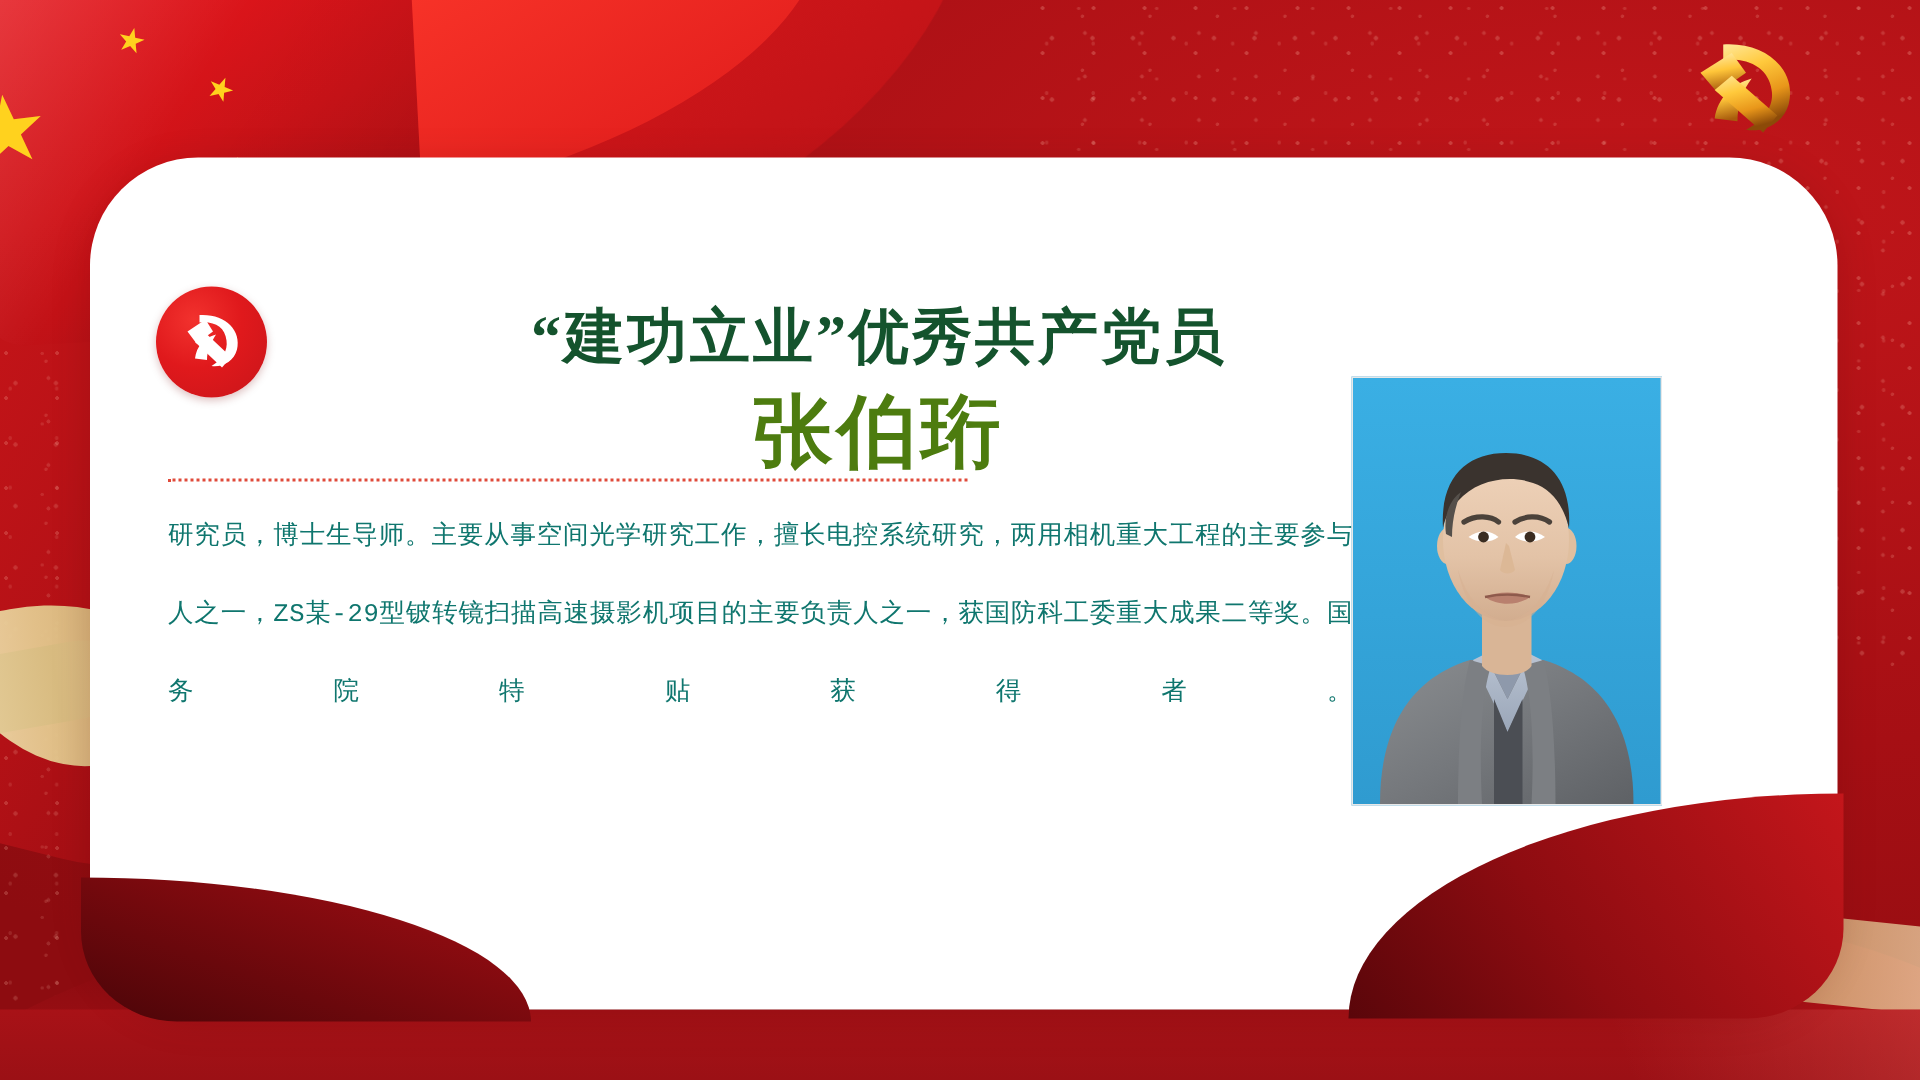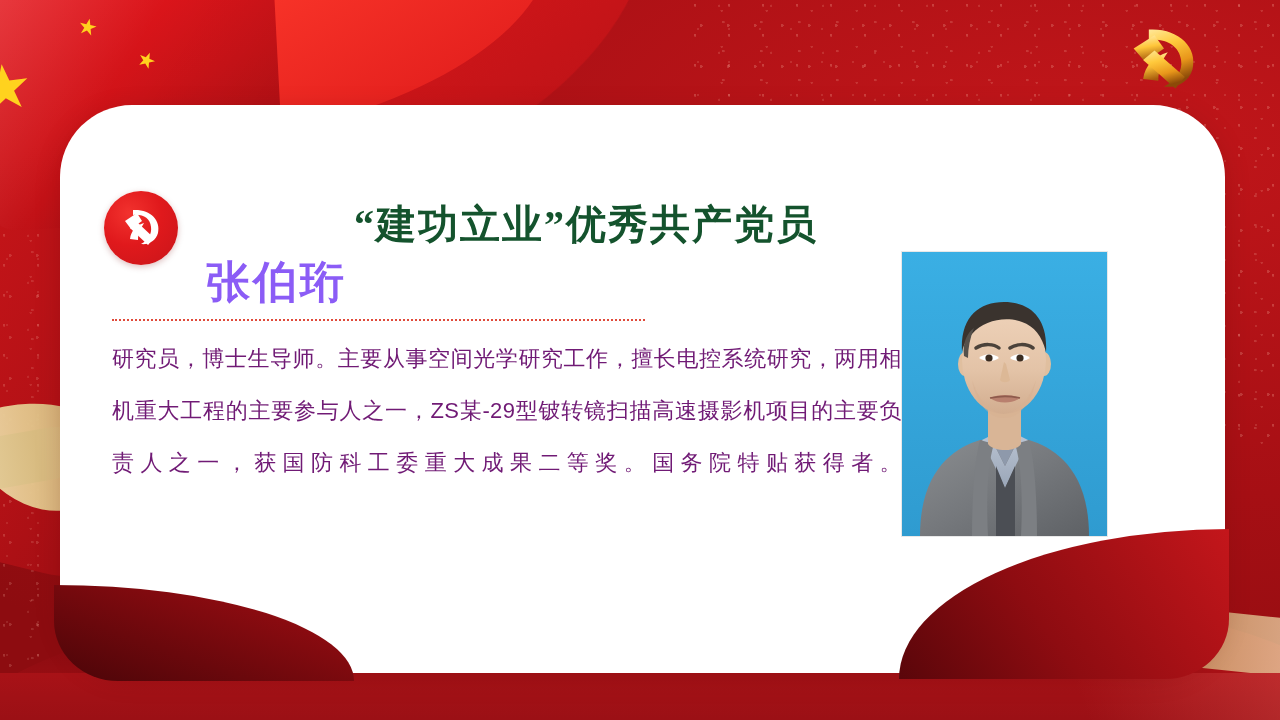--- a/index.html
+++ b/index.html
@@ -168,37 +168,37 @@
     text-align:center;
     font-family:"Liberation Serif","DejaVu Serif",serif;
     font-weight:bold;
     font-size:40px;
     letter-spacing:2px;
     color:#14532d;
     white-space:nowrap;
   }
   .subtitle{
     position:absolute;left:146px;top:148px;width:760px;
-    text-align:left;
+    text-align:center;
     font-family:"Liberation Serif","DejaVu Serif",serif;
     font-weight:bold;
-    font-size:44px;
+    font-size:53px;
     letter-spacing:3px;
-    color:#8b5cf6;
+    color:#4d7c0f;
   }
   .divider{
     position:absolute;left:52px;top:214px;width:533px;height:0;
     border-top:2.5px dotted #e04a3a;
   }
   .bio{
     position:absolute;left:52px;top:228px;width:790px;
-    font-family:Liberation Sans, sans-serif;
-    font-size:22px;
+    font-family:Liberation Mono, monospace;
+    font-size:17px;
     line-height:52px;
-    color:#701a75;
+    color:#0f766e;
     text-align:justify;
     text-align-last:justify;
     letter-spacing:.4px;
   }
   .photo{
     position:absolute;left:841px;top:146px;width:205px;height:284px;
     background:#37a7dd;
     overflow:hidden;
     border:1px solid #e8e8e8;
   }

